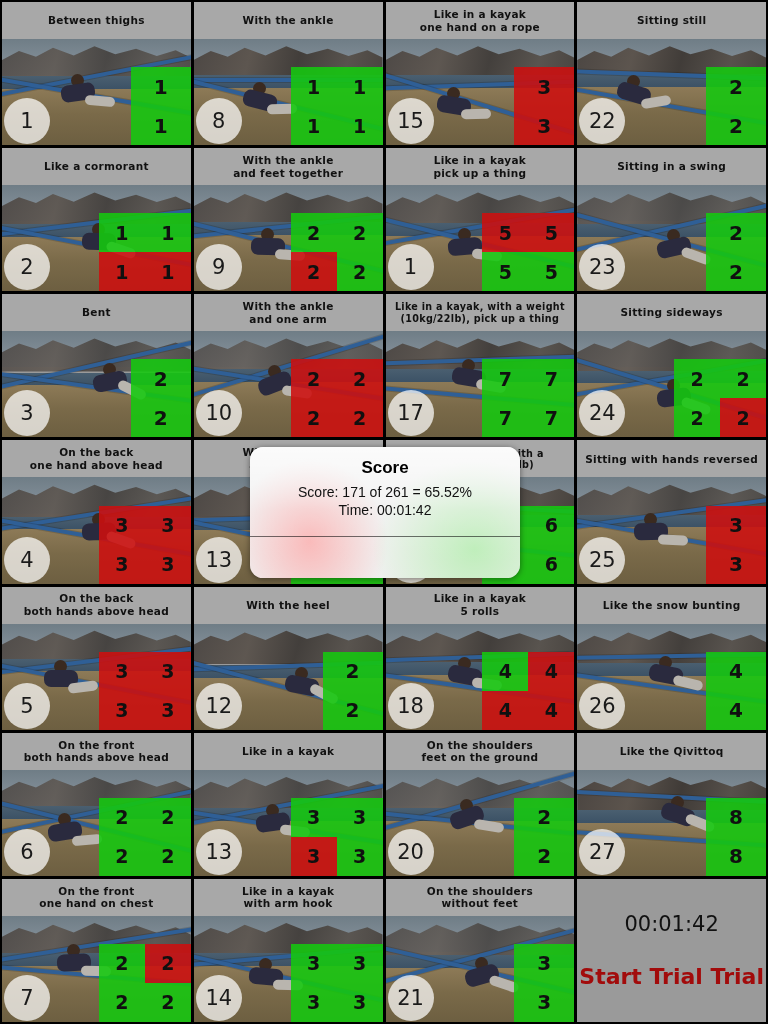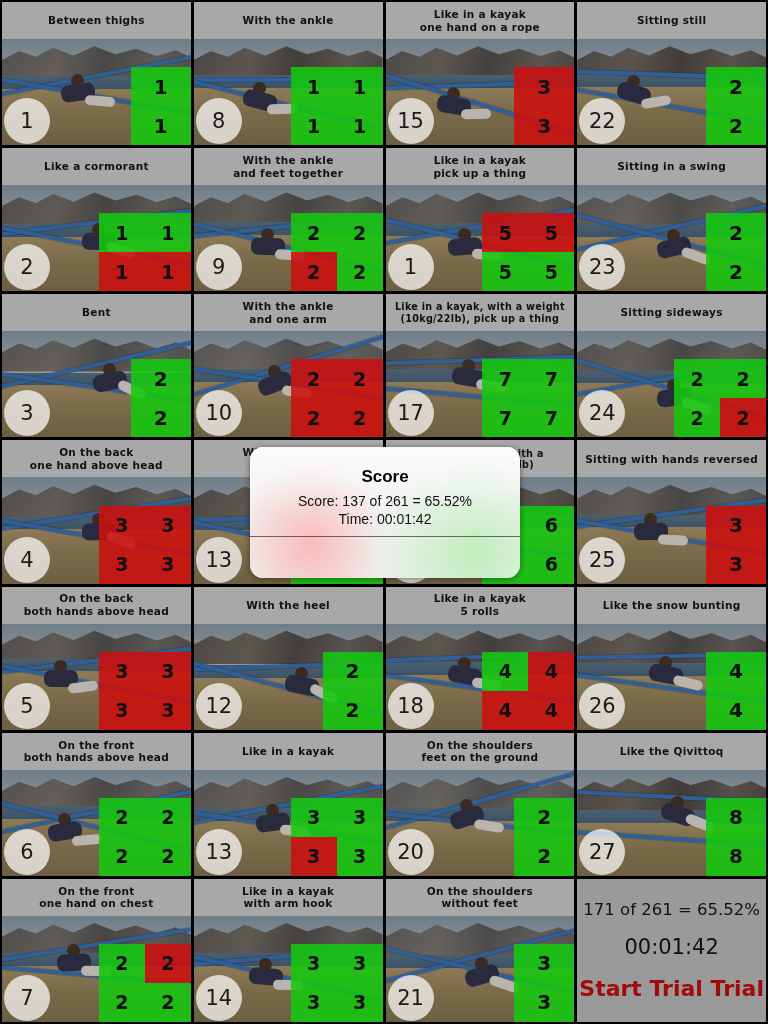--- a/index.html
+++ b/index.html
@@ -90,21 +90,21 @@
          box-shadow:0 1px 6px rgba(0,0,0,.45);
          background:#ededed;}
   #modal .glowr{position:absolute;left:0;top:0;width:55%;height:100%;
       background:radial-gradient(ellipse at 40% 72%,rgba(255,120,120,.62) 0%,rgba(255,160,160,0) 62%);}
   #modal .glowg{position:absolute;right:0;top:0;width:60%;height:100%;
       background:radial-gradient(ellipse at 72% 78%,rgba(120,230,110,.55) 0%,rgba(160,240,150,0) 62%);}
   #modal .sheen{position:absolute;left:0;top:0;width:100%;height:100%;
       background:linear-gradient(180deg,rgba(255,255,255,.80) 0%,rgba(255,255,255,.30) 48%,rgba(255,255,255,.18) 100%);}
   #modal .inner{position:relative;z-index:3;height:100%;display:flex;flex-direction:column;}
   #modal .body{flex:0 0 89px;display:flex;flex-direction:column;align-items:center;
-               justify-content:flex-start;padding-top:20px;box-sizing:border-box;}
+               justify-content:flex-start;padding-top:11px;box-sizing:border-box;}
   #modal .mtitle{font-family:"Liberation Sans",sans-serif;font-weight:bold;font-size:17px;color:#000;margin-bottom:5px;}
   #modal .mline{font-family:"Liberation Sans",sans-serif;font-size:14px;color:#111;line-height:18px;}
   #modal .sep{height:1px;background:rgba(0,0,0,.55);}
   #modal .foot{flex:1;display:flex;align-items:center;justify-content:center;cursor:pointer;}
   #modal .dismiss{font-family:"Liberation Sans",sans-serif;font-weight:bold;font-size:17px;color:#1f7bff;}
 </style>
 </head>
 <body>
 
 <div id="app">
@@ -703,33 +703,32 @@
             <div class="fig-leg" style="left:28px;top:16px;width:30px;height:10px;transform:rotate(19deg)"></div>
           </div>
         </div>
         <div class="scores c1">
           <div class="sq g">3</div>
           <div class="sq g">3</div>
         </div>
         <div class="badge">21</div>
       </div>
       <div class="summary">
-        <div class="score-line">171 of 261 = 65.52%</div>
         <div class="time-line">00:01:42</div>
         <div class="start-btn">Start Trial Trial</div>
       </div>
     </div>
 
   <div id="modal">
     <div class="glowr"></div>
     <div class="glowg"></div>
     <div class="sheen"></div>
     <div class="inner">
       <div class="body">
         <div class="mtitle">Score</div>
-        <div class="mline">Score: 137 of 261 = 65.52%</div>
+        <div class="mline">Score: 171 of 261 = 65.52%</div>
         <div class="mline">Time: 00:01:42</div>
       </div>
       <div class="sep"></div>
     </div>
   </div>
 
 </div>
 
 </body></html>

